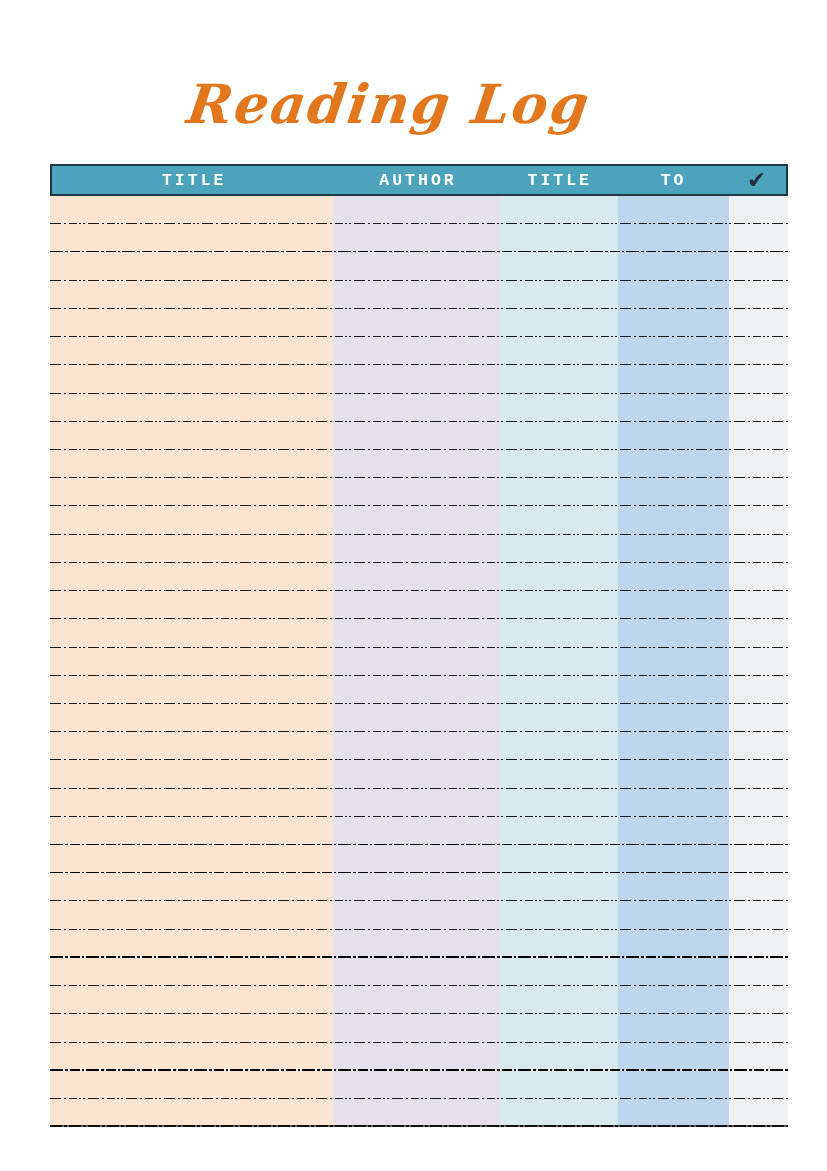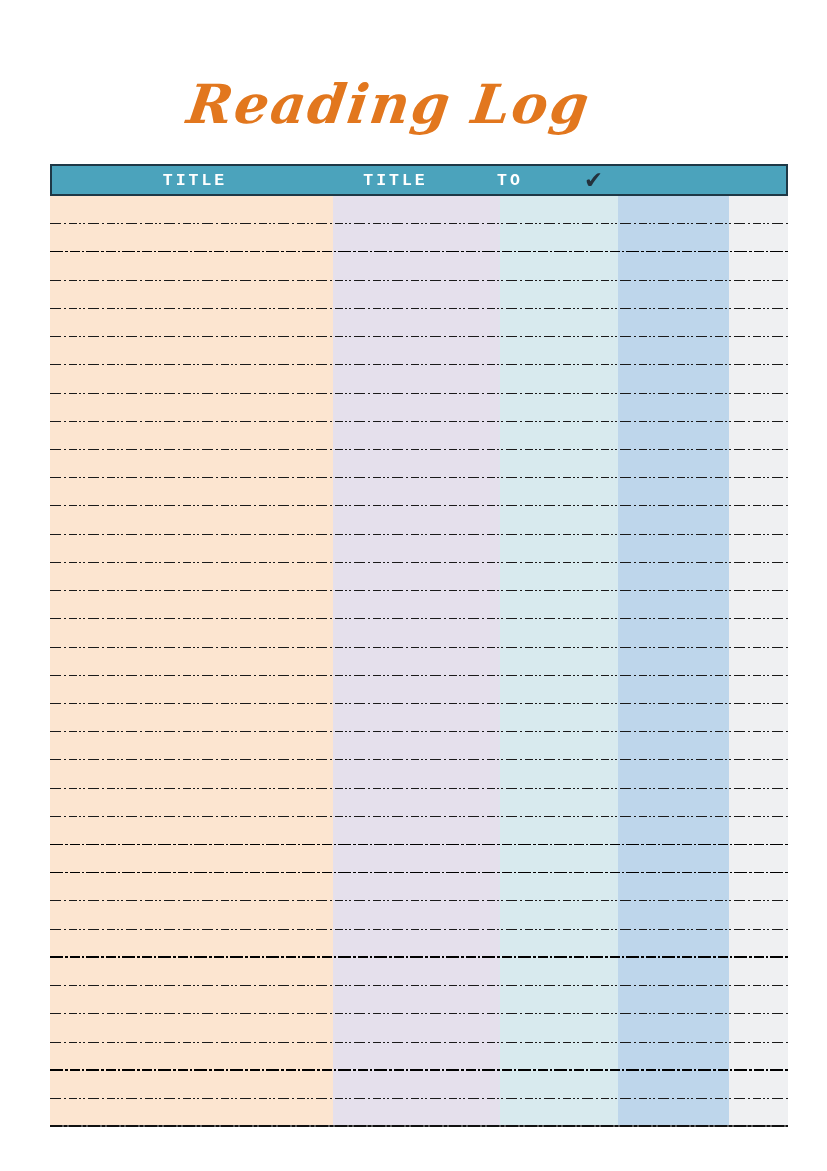--- a/index.html
+++ b/index.html
@@ -122,20 +122,23 @@
 <div class="page">
 
   <div class="title-wrap">
     <h1 class="page-title" style="color: rgb(226, 119, 30);">Reading Log</h1>
   </div>
 
   <div class="table-header" id="header-row" style="background: rgb(75, 163, 188); border-color: rgb(30, 56, 70);">
       <div class="header-cell" style="width: 283px; align-items: center;">
         <span class="header-label" style="color: rgb(255, 255, 255);">TITLE</span>
       </div>
+      <div class="header-cell" style="width: 167px;">
+        <span class="header-label" style="color: rgb(255, 255, 255);">AUTHOR</span>
+      </div>
       <div class="header-cell" style="width: 118px;">
         <span class="header-label" style="color: rgb(255, 255, 255);">TITLE</span>
       </div>
       <div class="header-cell" style="width: 111px;">
         <span class="header-label" style="color: rgb(255, 255, 255);">TO</span>
       </div>
       <div class="header-cell" style="width: 59px;">
         <span class="check-icon" style="color: rgb(36, 49, 60);">✔</span>
       </div>
     </div>

